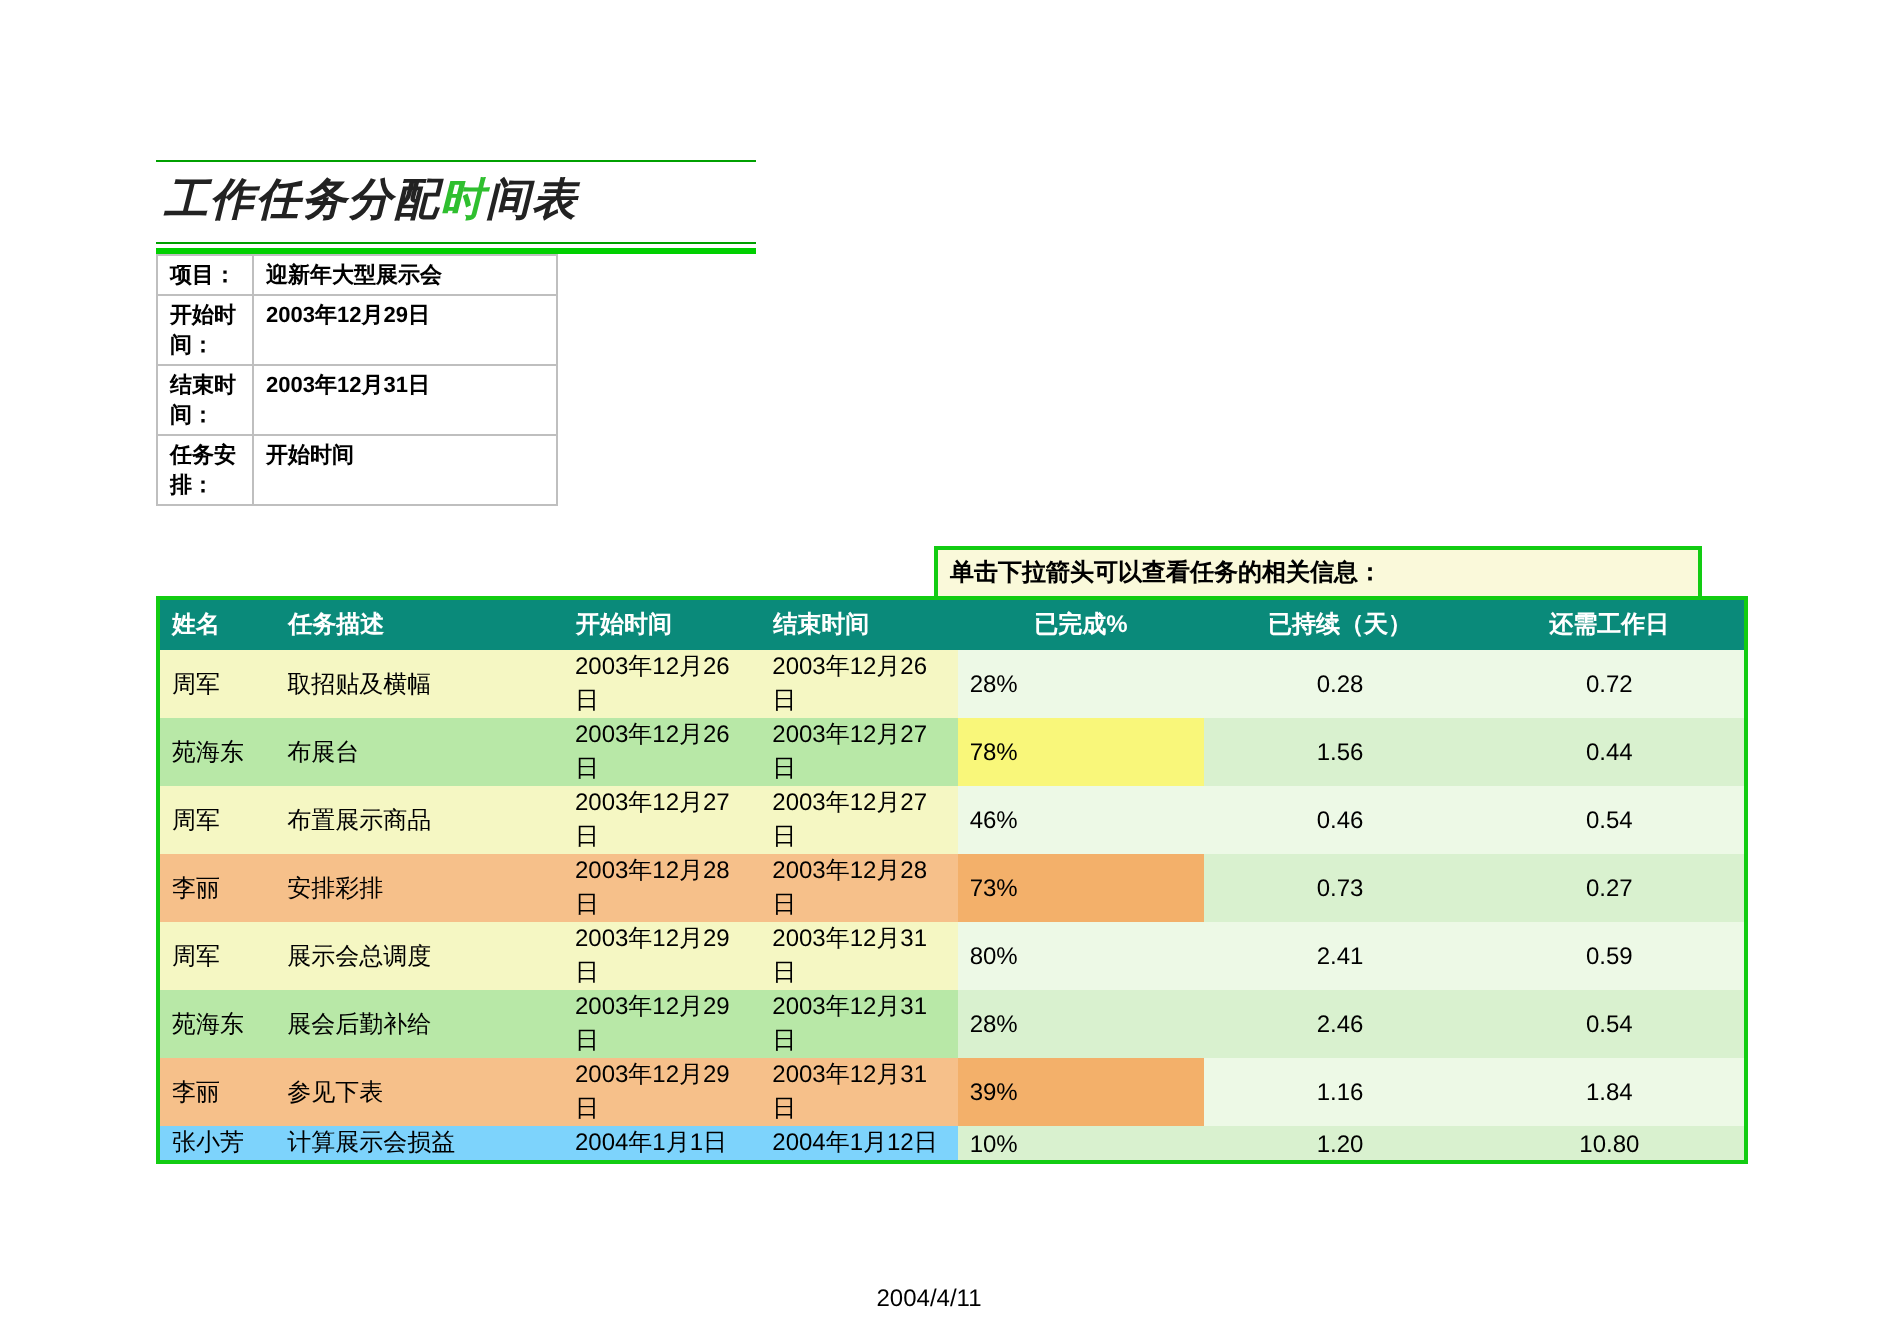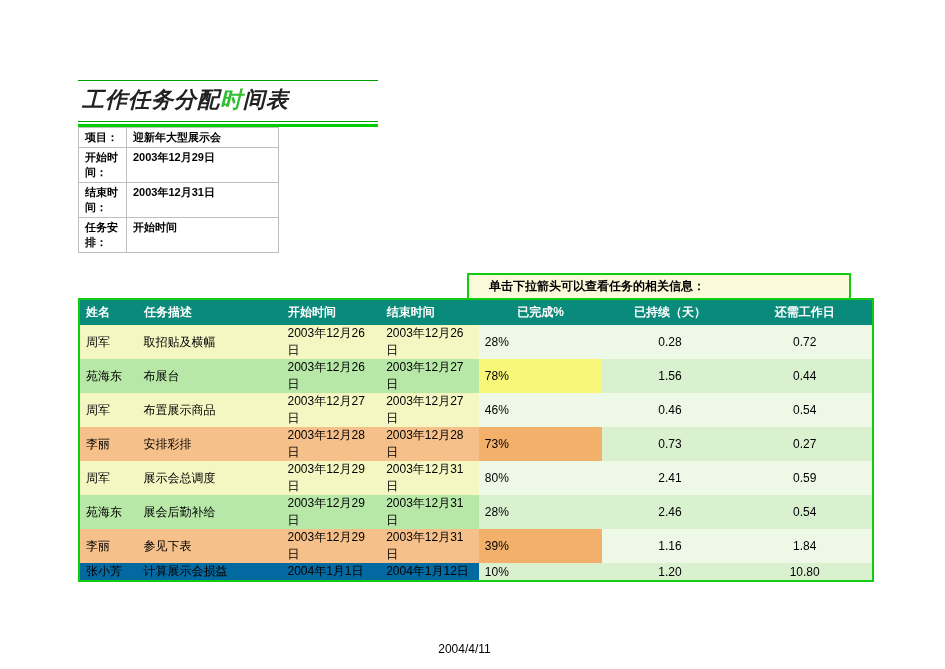--- a/index.html
+++ b/index.html
@@ -33,21 +33,21 @@
     .info-table td { border: 1px solid #bfbfbf; padding: 2px 6px; font-size: 11px; vertical-align: top; }
     .info-label { width: 48px; font-weight: bold; font-family: "SimHei","黑体",sans-serif; }
     .info-val { width: 152px; font-weight: bold; font-family: "SimHei","黑体",sans-serif; }
 
     
     .hint-wrap { margin-top: 20px; display: flex; justify-content: flex-end; width: 773px; }
     .hint {
       width: 384px; background: #faf9da;
       border: 2px solid #12cc12; border-bottom: none;
       font-weight: bold; font-family: "SimHei","黑体",sans-serif;
-      font-size: 12px; padding: 3px 20px; text-align: left;
+      font-size: 12px; padding: 3px 6px; text-align: left;
     }
 
     
     .task-wrap { border: 2px solid #12cc12; width: 796px; }
     .task { border-collapse: collapse; width: 100%; }
     .task th {
       background: #0a8a7a; color: #fff; font-family: "SimHei","黑体",sans-serif;
       font-weight: bold; font-size: 12px; padding: 4px 6px; text-align: left;
       border-right: 1px solid #0a8a7a;
     }
@@ -61,21 +61,21 @@
     .col-start { width: 96px; }
     .col-end { width: 96px; }
     .col-pct { width: 120px; font-family: Arial, sans-serif; }
     .col-dur { width: 132px; text-align: center; font-family: Arial, sans-serif; }
     .col-rem { width: 130px; text-align: center; font-family: Arial, sans-serif; }
 
     
     .lb-yellow { background: #f5f7c3; }
     .lb-green  { background: #b8e8a7; }
     .lb-orange { background: #f6c08a; }
-    .lb-grey   { background: #0369a1; }
+    .lb-grey   { background: #7dd3fc; }
 
     
     .rb { background: #edf9e6; }
     .rb-alt { background: #d9f1cf; }
 
     
     .hl-yellow { background: #f9f77a !important; margin-left: 21px; }
     .hl-orange { background: #f3b06a !important; }
 
     .footer-date { width: 773px; text-align: center; margin-top: 60px; font-family: Arial, sans-serif; font-size: 12px; }

